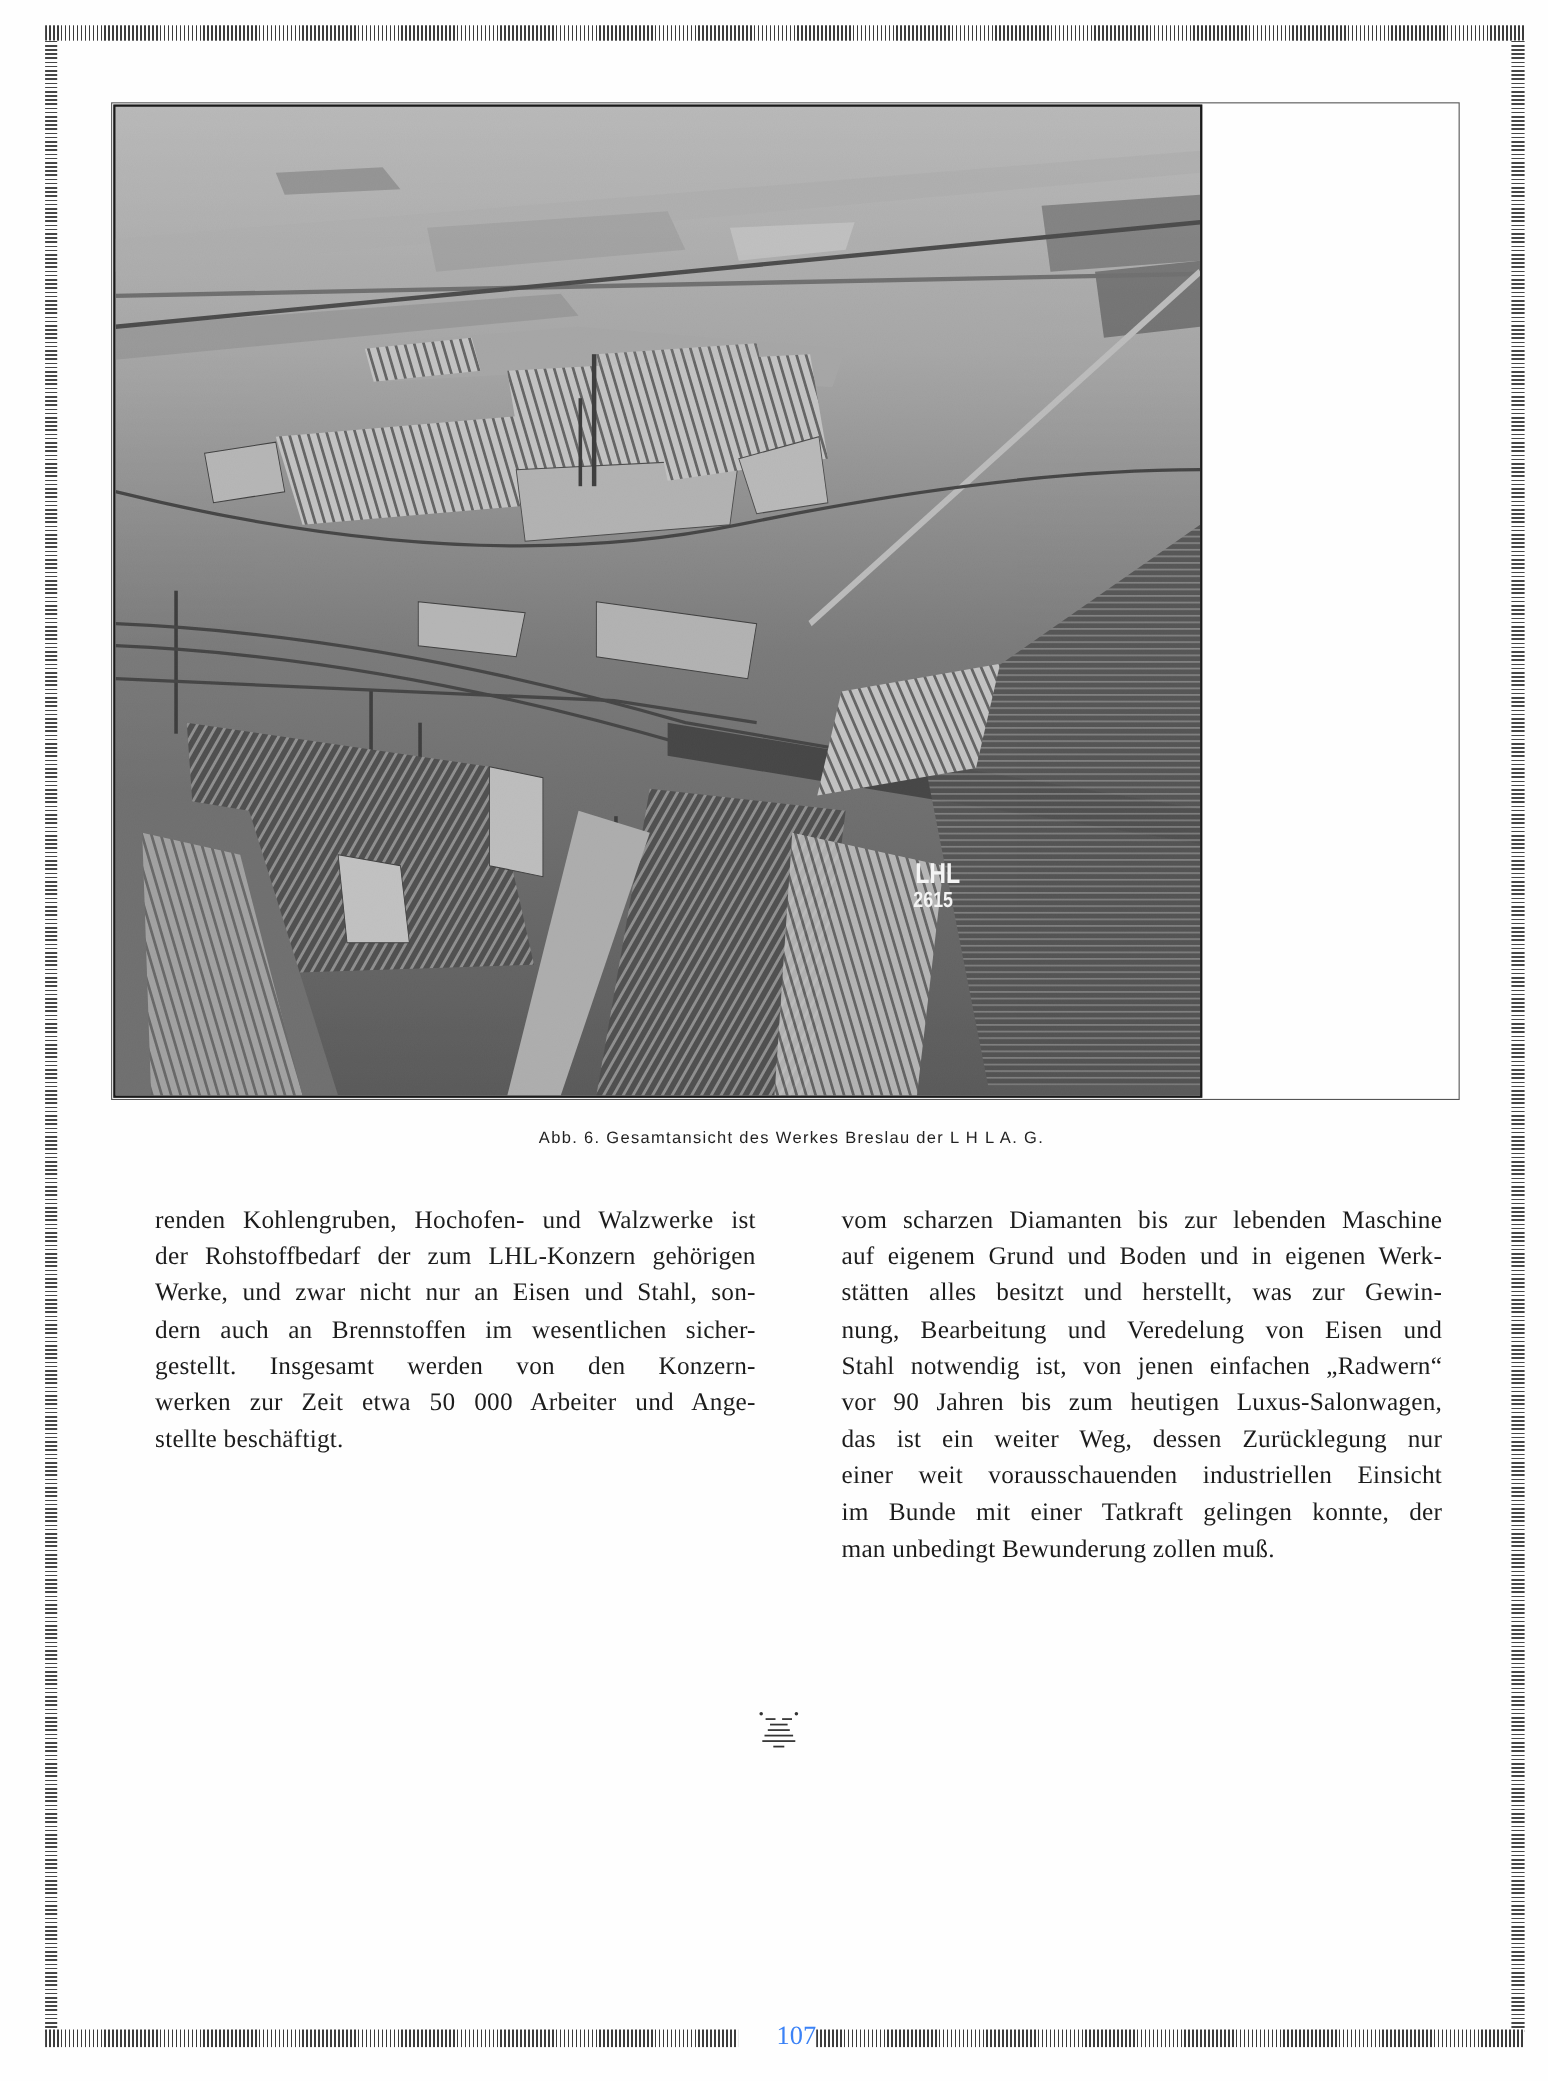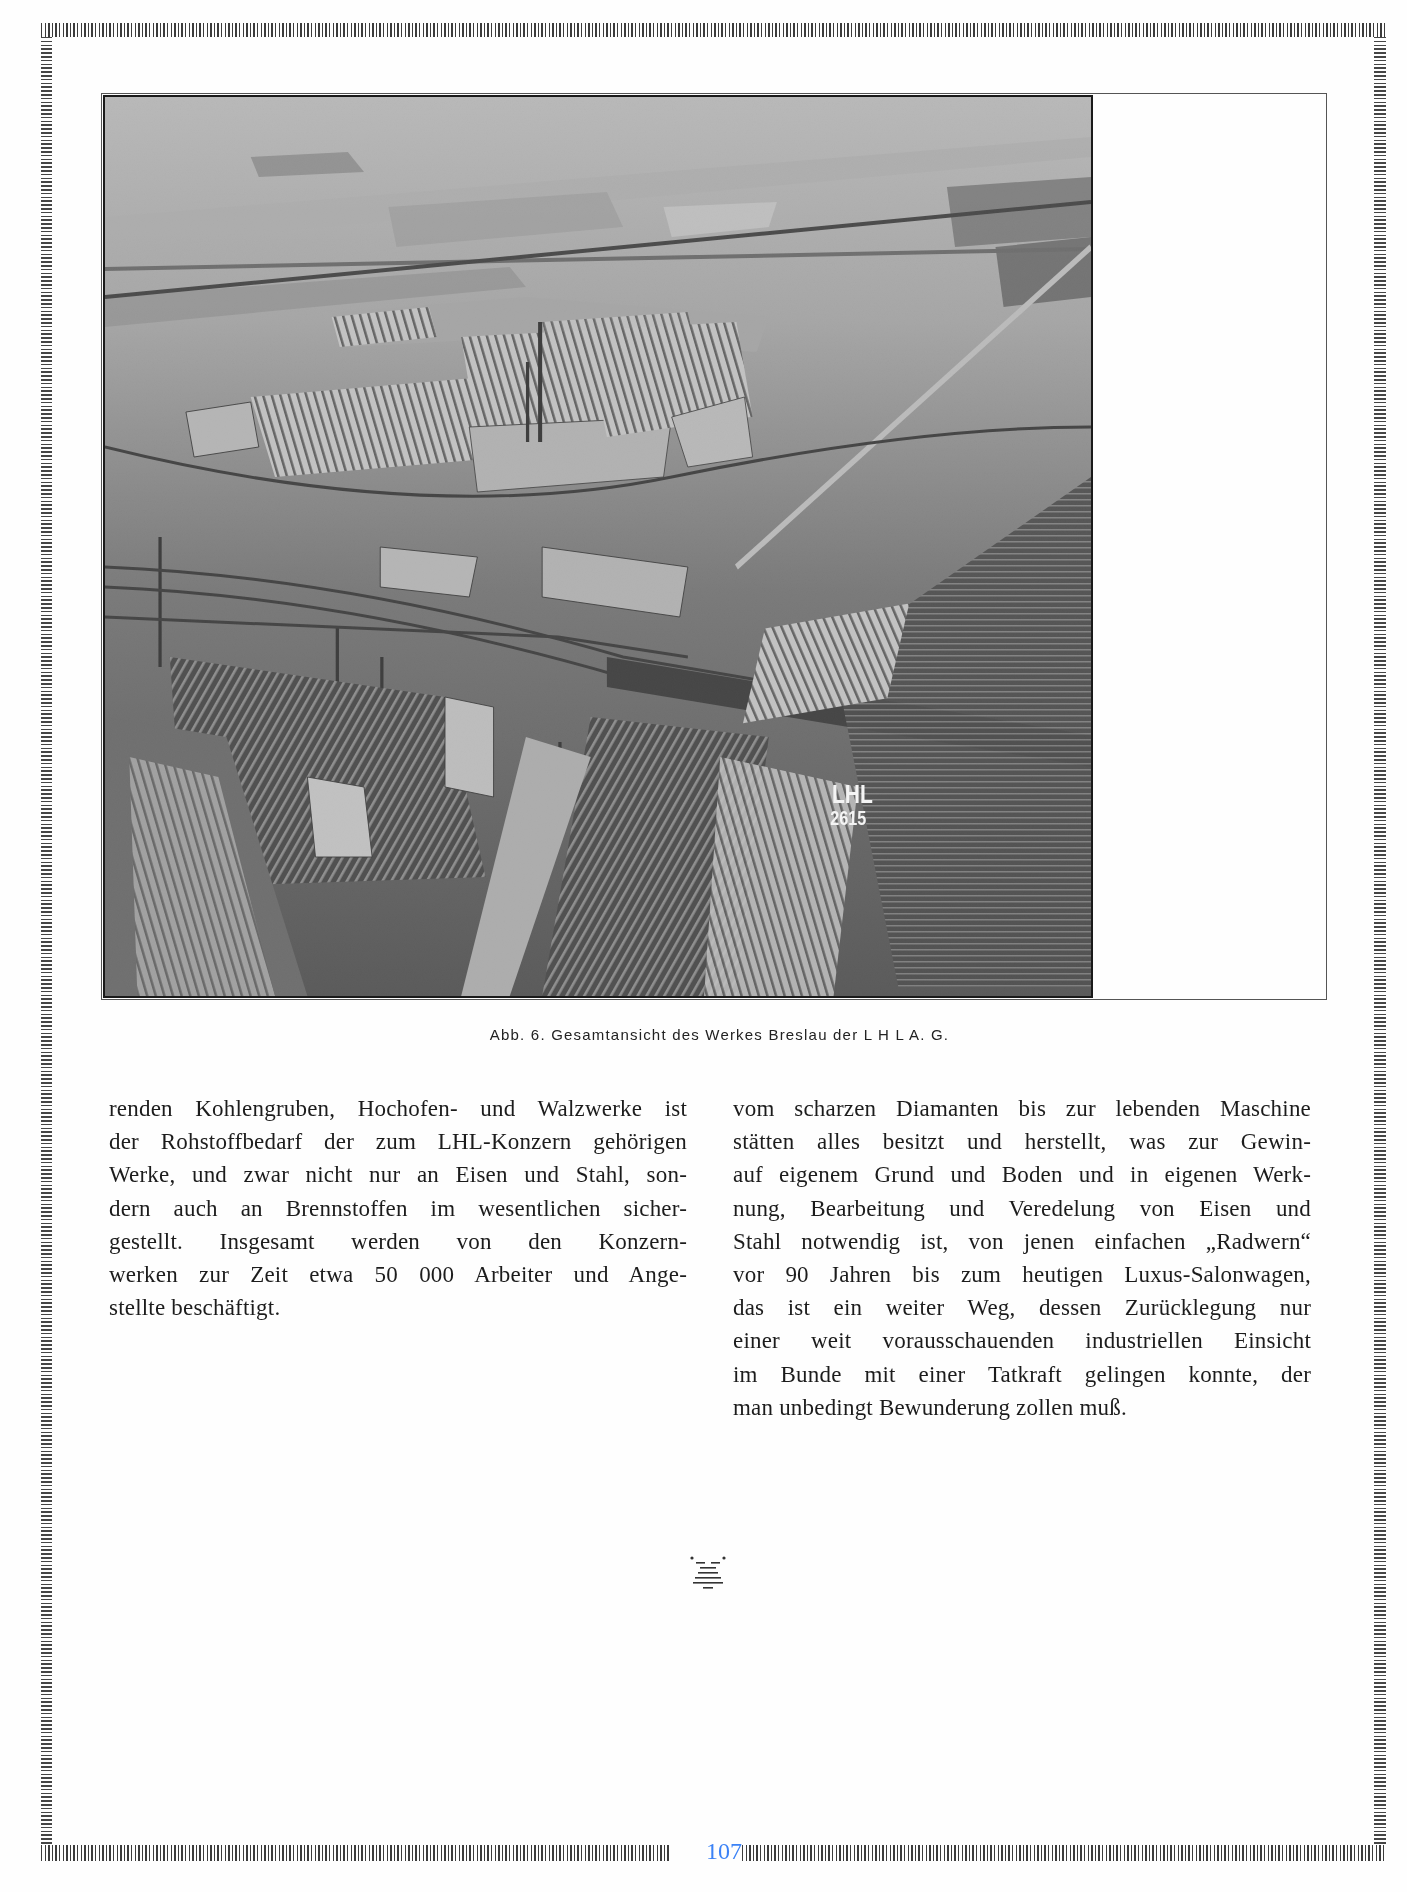--- a/index.html
+++ b/index.html
@@ -26,21 +26,21 @@
   .caption { position:absolute; left:0; width:1407px; top:1026px; text-align:center;
     font-family:"Liberation Sans", "DejaVu Sans", sans-serif; font-size:15px; letter-spacing:1.2px;
     color:#222;margin-left:16px; }
 
   .column { position:absolute; top:1092px; width:578px; font-size:23px; line-height:33.2px;
     text-align:justify; letter-spacing:0.2px; color:#1c1c1c; }
   .col-left { left:109px; }
   .col-right { left:733px; }
   .column p { margin:0; }
   .column p + p { margin-top:15px; }
-  .line { display:block; text-align:justify; text-align-last:justify; white-space:nowrap; }
+  .line { display:block; text-align:justify; text-align-last:justify; white-space:nowrap;margin-left:32px; }
   .line.last { text-align-last:left; }
 
   .ornament { position:absolute; left:688px; top:1555px; width:40px; height:36px; }
   .page-number { position:absolute; left:672px; width:70px; top:1838px; text-align:right;
     font-size:24px; color:#3b82f6; }
 </style>
 </head>
 <body>
 
 <div class="border-strip border-top"></div>
@@ -162,22 +162,22 @@
       <span class="line">Werke, und zwar nicht nur an Eisen und Stahl, son-</span>
       <span class="line">dern auch an Brennstoffen im wesentlichen sicher-</span>
       <span class="line">gestellt. Insgesamt werden von den Konzern-</span>
       <span class="line">werken zur Zeit etwa 50 000 Arbeiter und Ange-</span>
       <span class="line last">stellte beschäftigt.</span>
     </p>
   </div>
 <div class="column col-right">
     <p>
       <span class="line">vom scharzen Diamanten bis zur lebenden Maschine</span>
+      <span class="line">auf eigenem Grund und Boden und in eigenen Werk-</span>
       <span class="line">stätten alles besitzt und herstellt, was zur Gewin-</span>
-      <span class="line">auf eigenem Grund und Boden und in eigenen Werk-</span>
       <span class="line">nung, Bearbeitung und Veredelung von Eisen und</span>
       <span class="line">Stahl notwendig ist, von jenen einfachen „Radwern“</span>
       <span class="line">vor 90 Jahren bis zum heutigen Luxus-Salonwagen,</span>
       <span class="line">das ist ein weiter Weg, dessen Zurücklegung nur</span>
       <span class="line">einer weit vorausschauenden industriellen Einsicht</span>
       <span class="line">im Bunde mit einer Tatkraft gelingen konnte, der</span>
       <span class="line last">man unbedingt Bewunderung zollen muß.</span>
     </p>
   </div>
 

